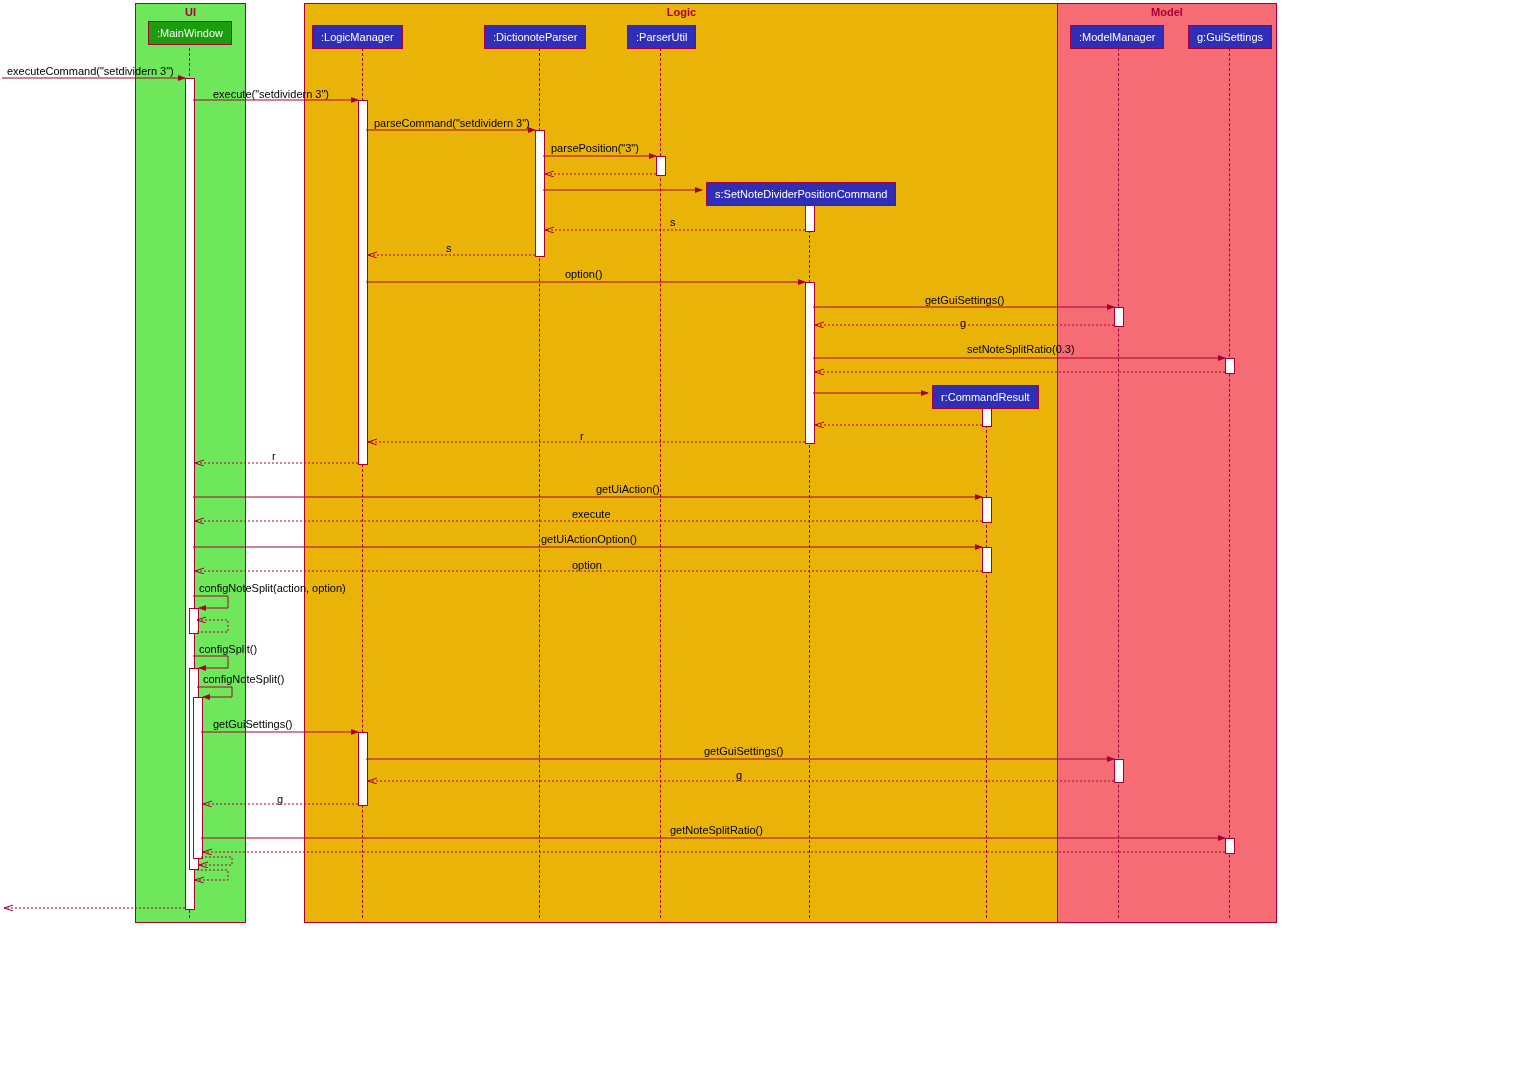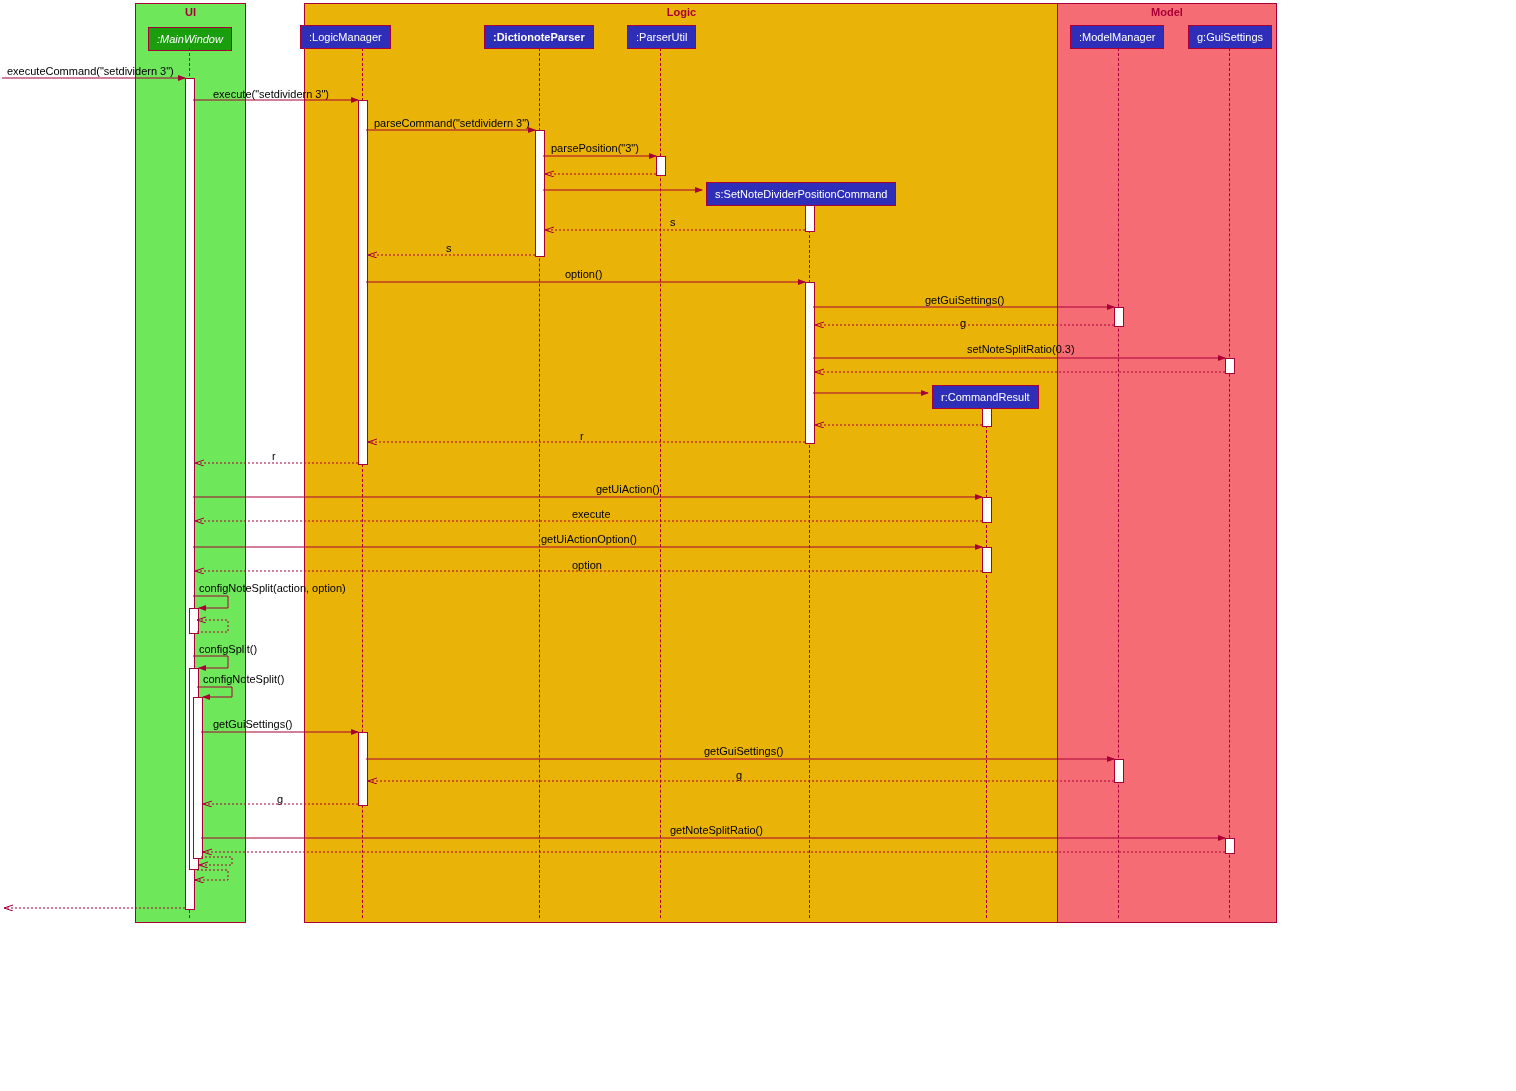--- a/index.html
+++ b/index.html
@@ -79,23 +79,23 @@
   <div class="box ui-box" style="left:135px; top:3px; width:109px; height:918px;">
     <div class="box-title">UI</div>
   </div>
   <div class="box logic-box" style="left:304px; top:3px; width:753px; height:918px;">
     <div class="box-title">Logic</div>
   </div>
   <div class="box model-box" style="left:1057px; top:3px; width:218px; height:918px;">
     <div class="box-title">Model</div>
   </div>
 
-  <div class="participant green" style="left:148px; top:27px;font-style:italic;">:MainWindow</div>
-  <div class="participant" style="left:300px; top:25px;">:LogicManager</div>
-  <div class="participant" style="left:484px; top:25px;font-weight:bold;">:DictionoteParser</div>
+  <div class="participant green" style="left:148px; top:21px;">:MainWindow</div>
+  <div class="participant" style="left:312px; top:25px;">:LogicManager</div>
+  <div class="participant" style="left:484px; top:25px;">:DictionoteParser</div>
   <div class="participant" style="left:627px; top:25px;">:ParserUtil</div>
   <div class="participant" style="left:1070px; top:25px;">:ModelManager</div>
   <div class="participant" style="left:1188px; top:25px;">g:GuiSettings</div>
 
   <div class="lifeline" style="left:189px; top:48px; height:870px;"></div>
   <div class="lifeline" style="left:362px; top:48px; height:870px;"></div>
   <div class="lifeline" style="left:539px; top:48px; height:870px;"></div>
   <div class="lifeline" style="left:660px; top:48px; height:870px;"></div>
   <div class="lifeline" style="left:809px; top:200px; height:718px;"></div>
   <div class="lifeline" style="left:986px; top:405px; height:513px;"></div>

